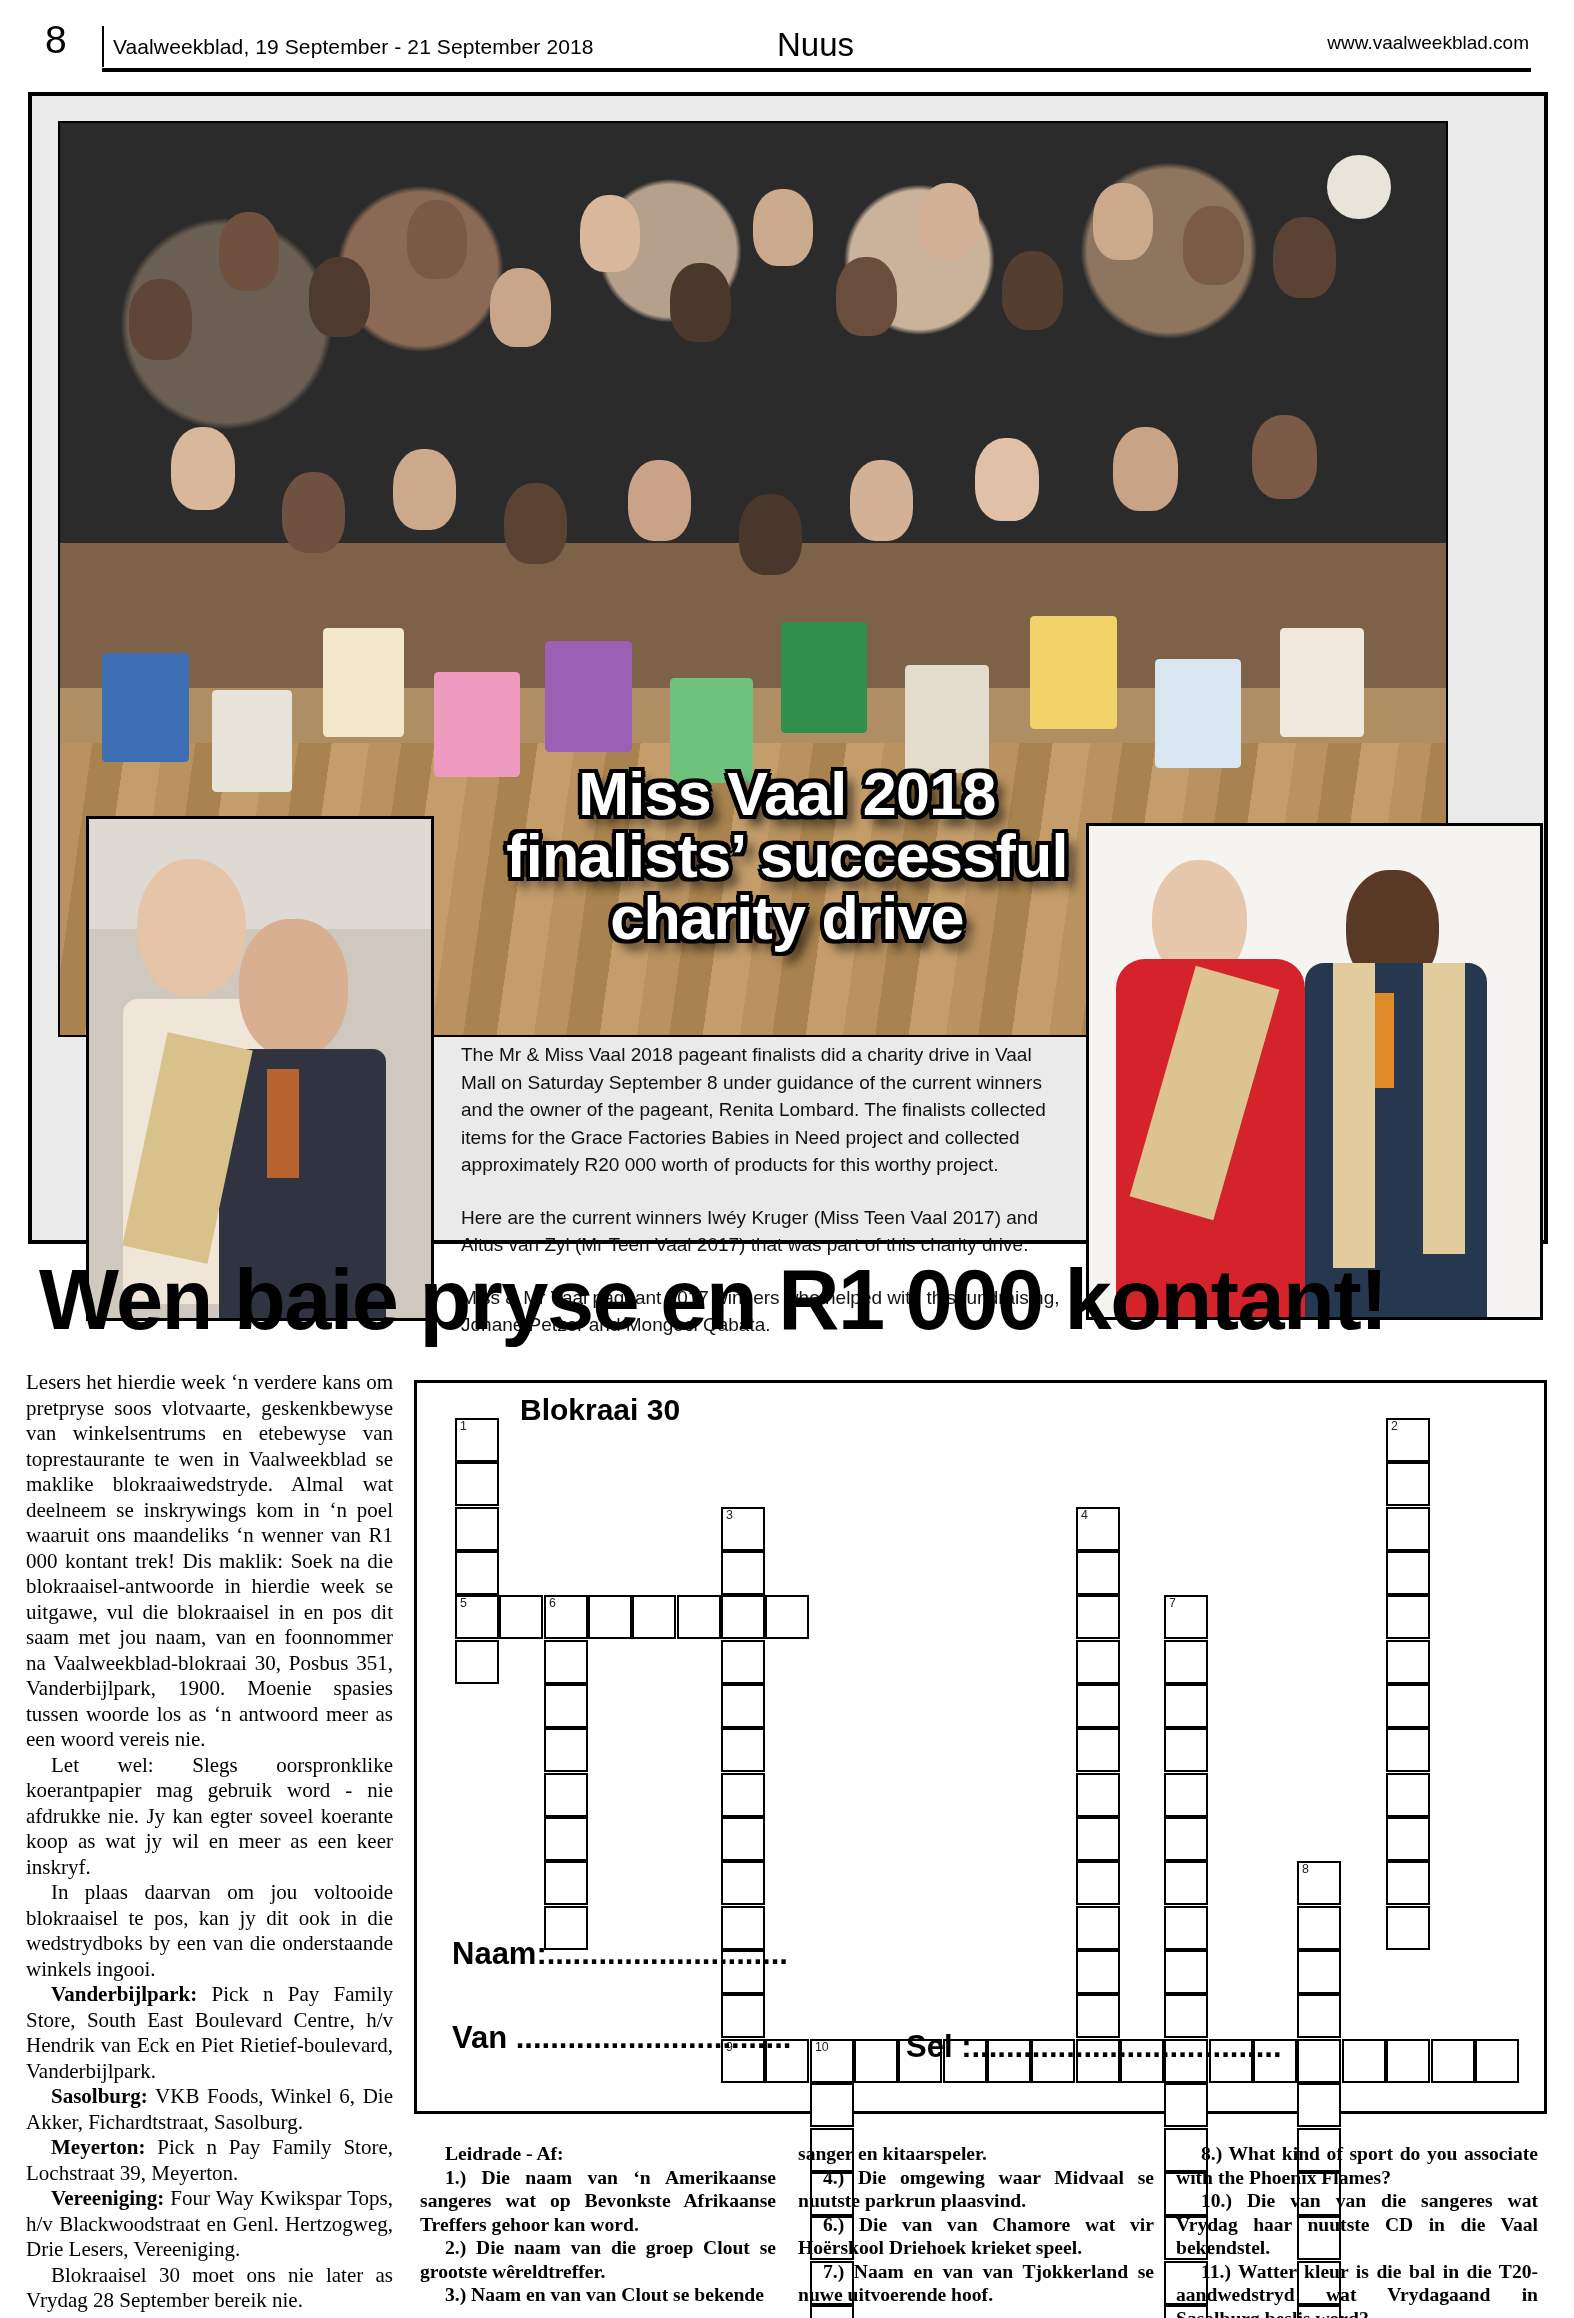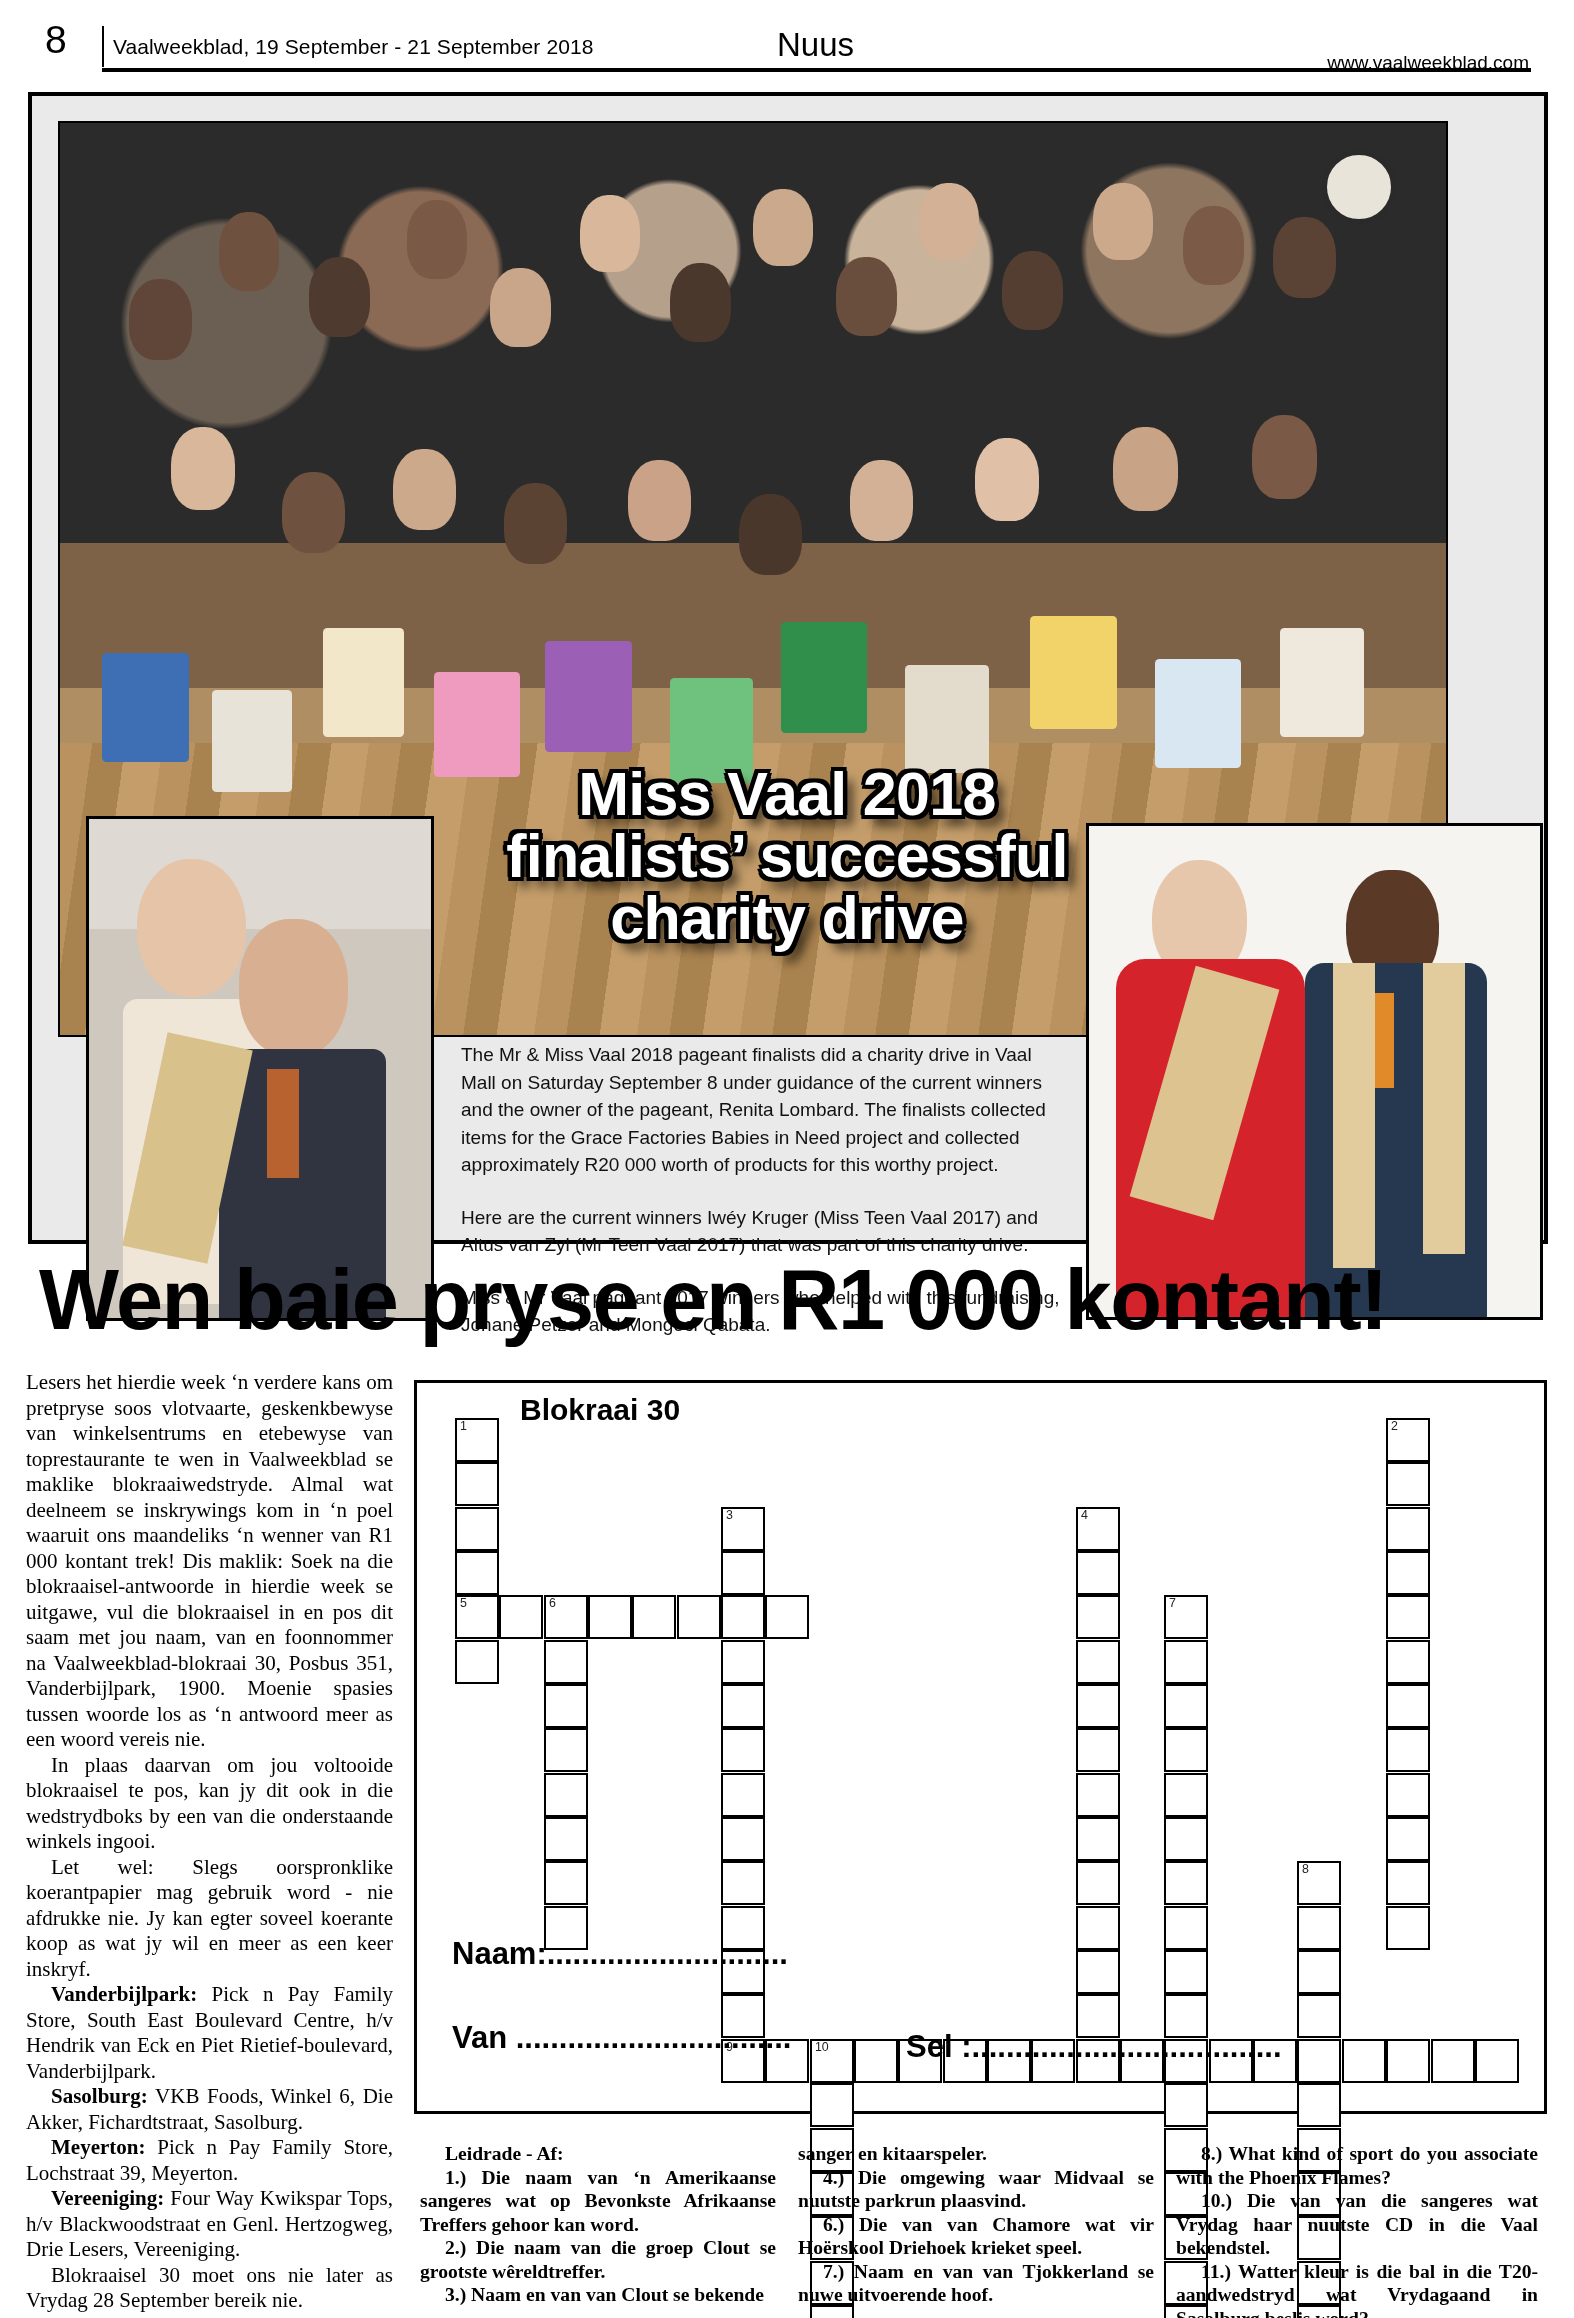--- a/index.html
+++ b/index.html
@@ -9,21 +9,21 @@
   }
   
   .masthead{position:absolute;left:0;top:0;width:1574px;height:76px;}
   .page-no{position:absolute;left:45px;top:20.4px;font-family:"Liberation Sans",sans-serif;
            font-size:39px;font-weight:400;line-height:1;}
   .mh-rule-v{position:absolute;left:102px;top:26px;width:2.2px;height:41px;background:#000;}
   .mh-date{position:absolute;left:113px;top:35px;font-family:"Liberation Sans",sans-serif;
            font-size:21px;letter-spacing:0.1px;}
   .mh-section{position:absolute;left:777px;top:26px;font-family:"Liberation Sans",sans-serif;
               font-size:33px;font-weight:400;}
-  .mh-url{position:absolute;right:45px;top:52px;font-family:"Liberation Sans",sans-serif;
+  .mh-url{position:absolute;right:45px;top:32px;font-family:"Liberation Sans",sans-serif;
           font-size:19px;}
   .mh-rule{position:absolute;left:102px;top:68px;width:1429px;height:3.6px;background:#000;}
 
   
   .photo-pkg{position:absolute;left:28px;top:92px;width:1520px;height:1152px;
              border:4.4px solid #000;background:#eaeaea;box-sizing:border-box;}
   .main-photo{position:absolute;left:26px;top:25px;width:1390px;height:916px;
               border:2.9px solid #000;box-sizing:border-box;overflow:hidden;background:#3a3a3a;}
   .mp-bg{position:absolute;inset:0;
      background:
@@ -187,22 +187,22 @@
     <p>The Mr &amp; Miss Vaal 2018 pageant finalists did a charity drive in Vaal Mall on Saturday September 8 under guidance of the current winners and the owner of the pageant, Renita Lombard. The finalists collected items for the Grace Factories Babies in Need project and collected approximately R20 000 worth of products for this worthy project.</p>
     <p>Here are the current winners Iwéy Kruger (Miss Teen Vaal 2017) and Altus van Zyl (Mr Teen Vaal 2017) that was part of this charity drive.</p>
     <p>Miss &amp; Mr Vaal pageant 2017 winners who helped with this fundraising, Johané Petzer and Mongeci Qabata.</p>
   </div>
 </div>
 
 <div class="headline">Wen baie pryse en R1 000 kontant!</div>
 
 <div class="lead-col">
   <p class="noind">Lesers het hierdie week ‘n verdere kans om pretpryse soos vlotvaarte, geskenkbewyse van winkelsentrums en etebewyse van toprestaurante te wen in Vaalweekblad se maklike blokraaiwedstryde. Almal wat deelneem se inskrywings kom in ‘n poel waaruit ons maandeliks ‘n wenner van R1 000 kontant trek! Dis maklik: Soek na die blokraaisel-antwoorde in hierdie week se uitgawe, vul die blokraaisel in en pos dit saam met jou naam, van en foonnommer na Vaalweekblad-blokraai 30, Posbus 351, Vanderbijlpark, 1900. Moenie spasies tussen woorde los as ‘n antwoord meer as een woord vereis nie.</p>
+  <p>Let wel: Slegs oorspronklike koerantpapier mag gebruik word - nie afdrukke nie. Jy kan egter soveel koerante koop as wat jy wil en meer as een keer inskryf.</p>
   <p>In plaas daarvan om jou voltooide blokraaisel te pos, kan jy dit ook in die wedstrydboks by een van die onderstaande winkels ingooi.</p>
-  <p>Let wel: Slegs oorspronklike koerantpapier mag gebruik word - nie afdrukke nie. Jy kan egter soveel koerante koop as wat jy wil en meer as een keer inskryf.</p>
   <p><b>Vanderbijlpark:</b><span> Pick n Pay Family Store, South East Boulevard Centre, h/v Hendrik van Eck en Piet Rietief-boulevard, Vanderbijlpark.</span></p>
   <p><b>Sasolburg:</b><span> VKB Foods, Winkel 6, Die Akker, Fichardtstraat, Sasolburg.</span></p>
   <p><b>Meyerton:</b><span> Pick n Pay Family Store, Lochstraat 39, Meyerton.</span></p>
   <p><b>Vereeniging:</b><span> Four Way Kwikspar Tops, h/v Blackwoodstraat en Genl. Hertzogweg, Drie Lesers, Vereeniging.</span></p>
   <p>Blokraaisel 30 moet ons nie later as Vrydag 28 September bereik nie.</p>
 
 </div>
 
 <div class="xw-panel">
   <div class="xw-title">Blokraai 30</div>

